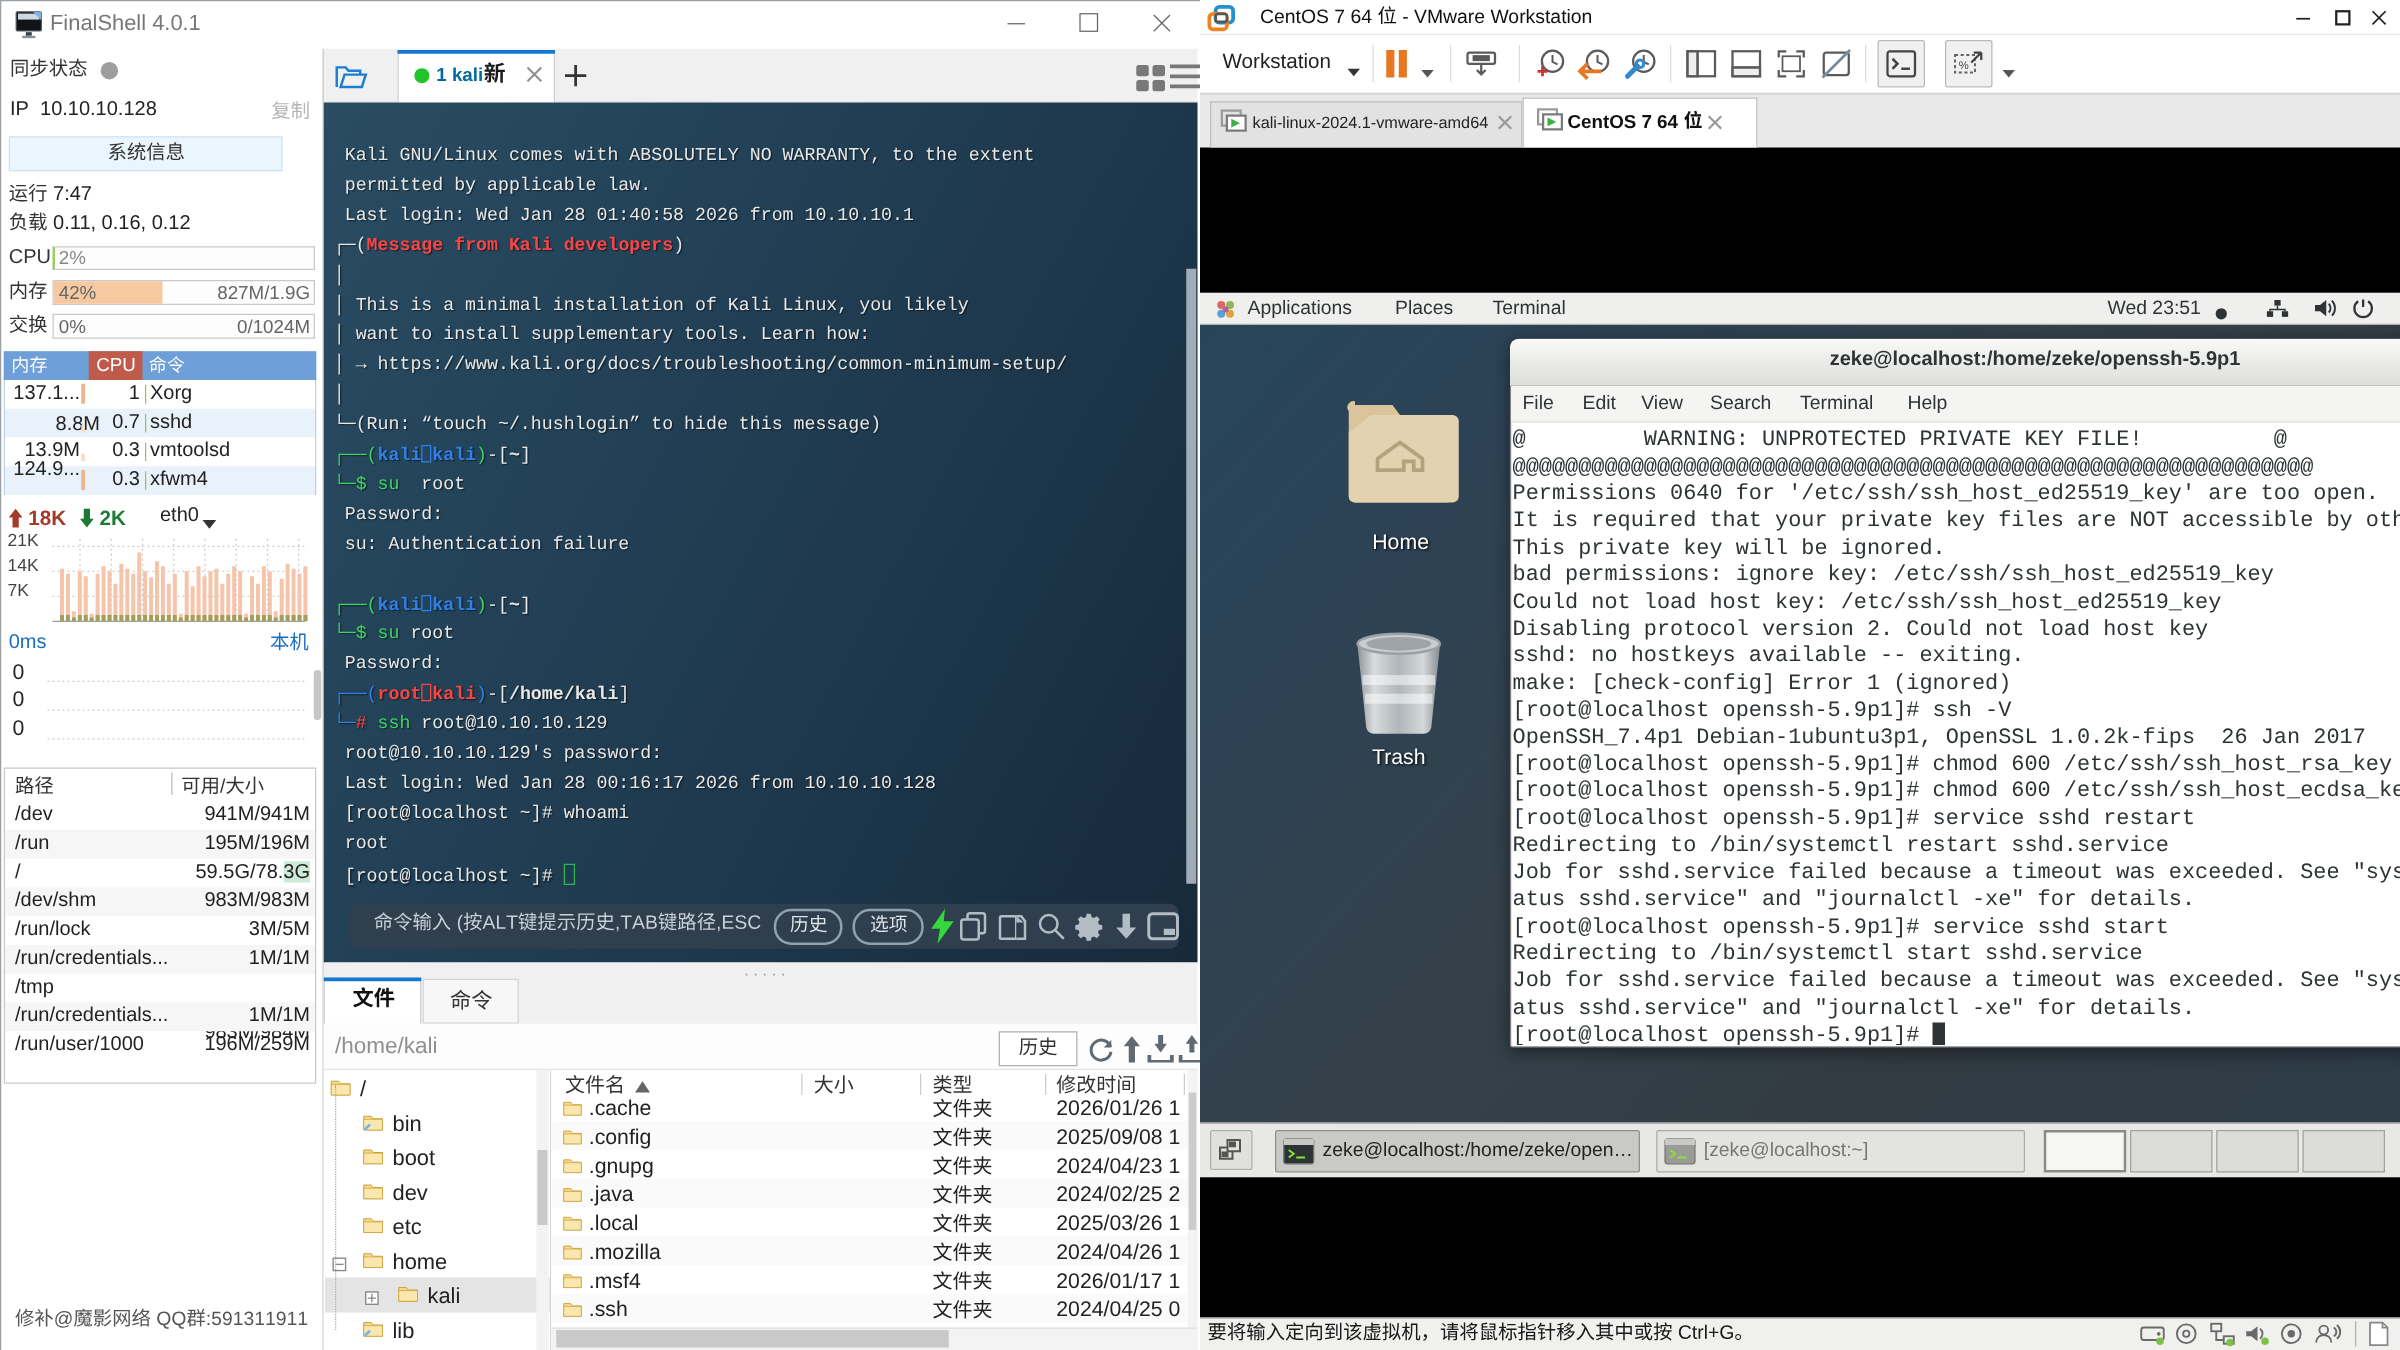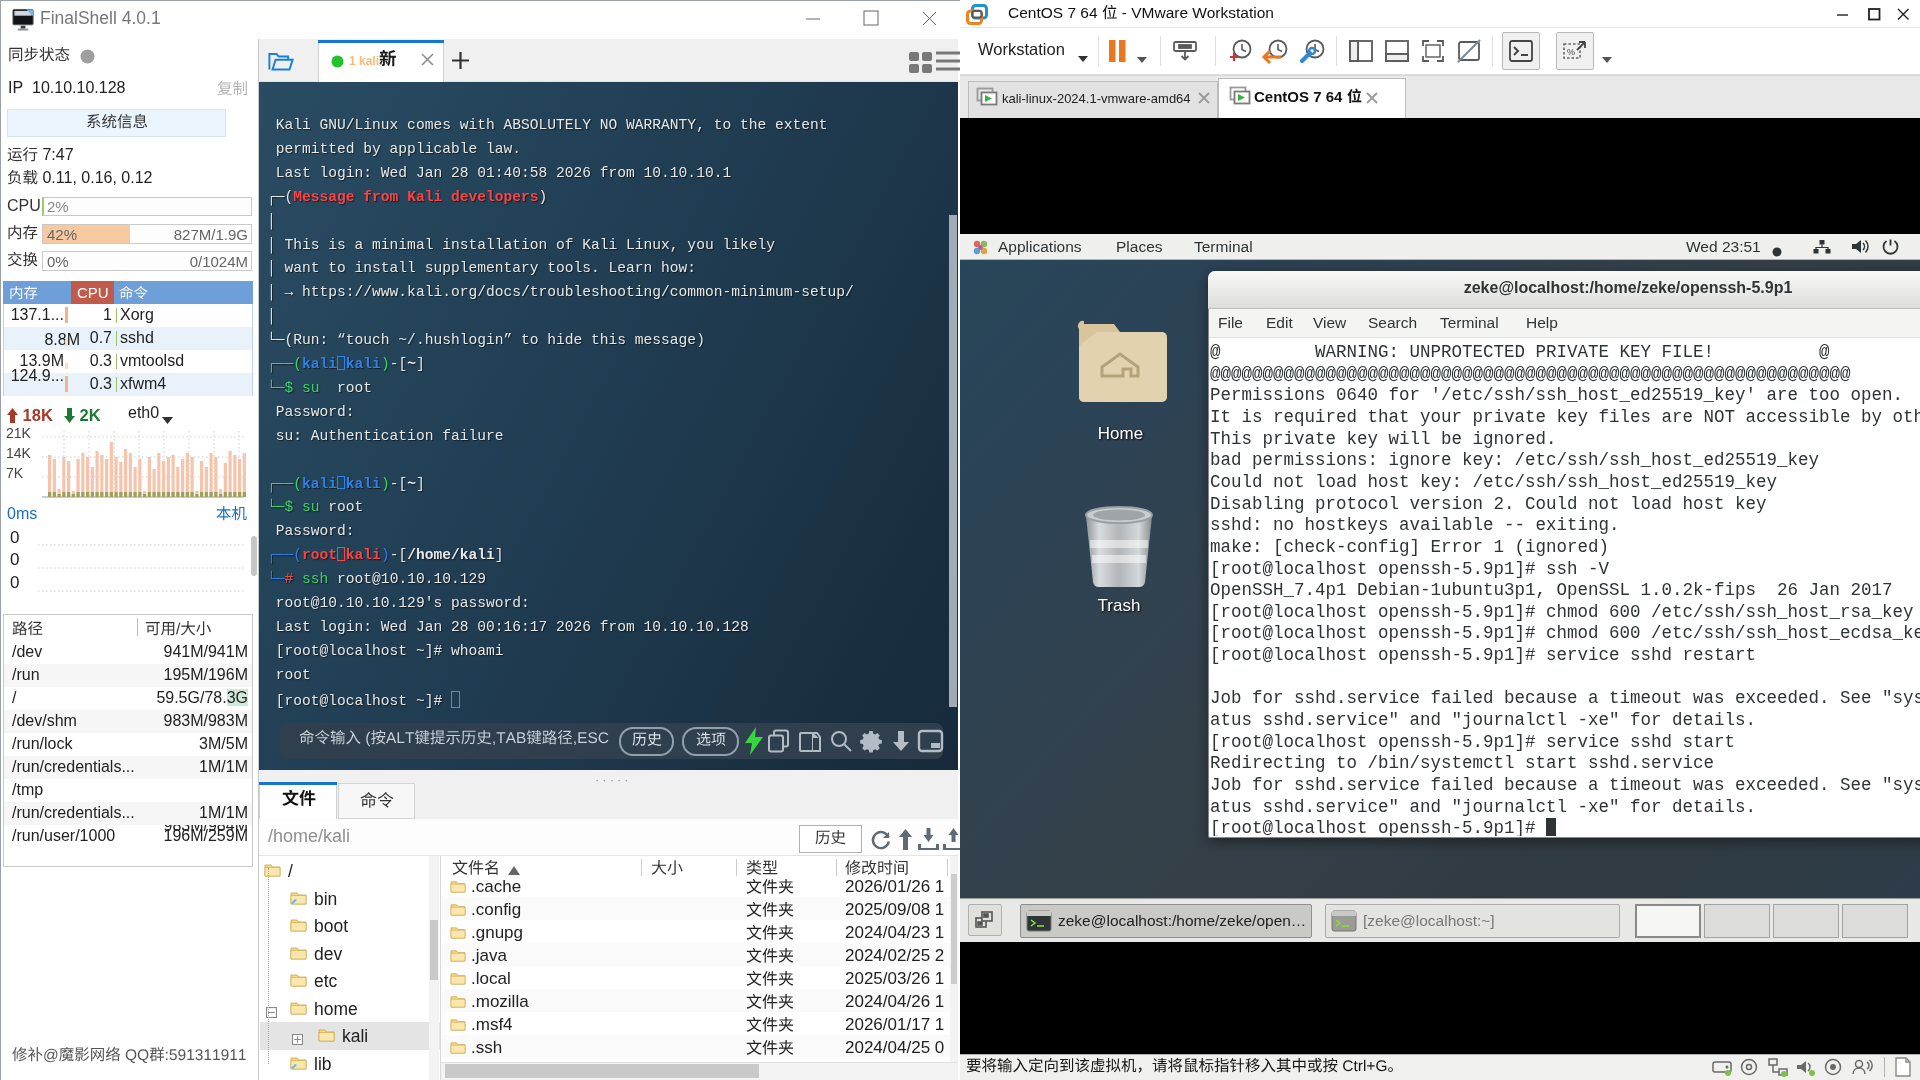--- a/index.html
+++ b/index.html
@@ -394,21 +394,21 @@
 <div class="ab" style="left:258px;top:39px;width:1px;height:1041px;background:#c9c9c9"></div>
 <div class="ab" style="left:266px;top:49px;white-space:nowrap;"><svg width="30" height="25" viewBox="0 0 32 28" fill="none" stroke="#1b7fd4" stroke-width="2.2">
 <path d="M3 23V5.5h8l2.5 3H24v3"></path>
       <path d="M6.5 23l3.5-11h19l-3.5 11z"></path>
     </svg></div>
 <div class="ab" style="left:318px;top:40px;width:126px;height:42px;background:#fff;border-left:1px solid #cfcfcf;border-right:1px solid #cfcfcf"></div>
 <div class="ab" style="left:318px;top:40px;width:126px;height:3px;background:#1577d2"></div>
 <div class="ab" style="left:331px;top:54px;white-space:nowrap;"><svg width="13" height="13">
       <circle cx="6.5" cy="6.5" r="6" fill="#21c32a"></circle>
     </svg></div>
-<div class="ab" style="left:349px;top:49px;white-space:nowrap;"><span style="font-size:12px;font-weight:bold;color:#fdba74">1 kali</span><svg style="vertical-align:-5.6px;" width="17.5" height="21.4" viewBox="0 -905 1000 1225" fill="#1a1a1a">
+<div class="ab" style="left:349px;top:49px;white-space:nowrap;"><span style="font-size:15px;font-weight:bold;color:#0369a1">1 kali</span><svg style="vertical-align:-5.6px;" width="17.5" height="21.4" viewBox="0 -905 1000 1225" fill="#1a1a1a">
       <use href="#gb65b0" x="0"></use>
     </svg></div>
 <div class="ab" style="left:420px;top:52px;white-space:nowrap;"><svg width="15" height="15" stroke="#8e8e8e" stroke-width="1.6">
       <path d="M2 2l11 11M13 2L2 13"></path>
     </svg></div>
 <div class="ab" style="left:452px;top:52px;white-space:nowrap;"><svg width="17" height="17" stroke="#333" stroke-width="2.2">
       <path d="M8.5 0v17M0 8.5h17"></path>
     </svg></div>
 <div class="ab" style="left:908px;top:50px;white-space:nowrap;"><svg width="26" height="24" fill="#787878">
       <rect x="1" y="2" width="10" height="9" rx="2"></rect>
@@ -910,20 +910,21 @@
       <div style="position:absolute;left:0;top:108.2px;white-space:pre">bad permissions: ignore key: /etc/ssh/ssh_host_ed25519_key</div>
       <div style="position:absolute;left:0;top:129.9px;white-space:pre">Could not load host key: /etc/ssh/ssh_host_ed25519_key</div>
       <div style="position:absolute;left:0;top:151.5px;white-space:pre">Disabling protocol version 2. Could not load host key</div>
       <div style="position:absolute;left:0;top:173.2px;white-space:pre">sshd: no hostkeys available -- exiting.</div>
       <div style="position:absolute;left:0;top:194.8px;white-space:pre">make: [check-config] Error 1 (ignored)</div>
       <div style="position:absolute;left:0;top:216.5px;white-space:pre">[root@localhost openssh-5.9p1]# ssh -V</div>
       <div style="position:absolute;left:0;top:238.1px;white-space:pre">OpenSSH_7.4p1 Debian-1ubuntu3p1, OpenSSL 1.0.2k-fips  26 Jan 2017</div>
       <div style="position:absolute;left:0;top:259.8px;white-space:pre">[root@localhost openssh-5.9p1]# chmod 600 /etc/ssh/ssh_host_rsa_key</div>
       <div style="position:absolute;left:0;top:281.4px;white-space:pre">[root@localhost openssh-5.9p1]# chmod 600 /etc/ssh/ssh_host_ecdsa_key</div>
       <div style="position:absolute;left:0;top:303.1px;white-space:pre">[root@localhost openssh-5.9p1]# service sshd restart</div>
+      <div style="position:absolute;left:0;top:324.8px;white-space:pre">Redirecting to /bin/systemctl restart sshd.service</div>
       <div style="position:absolute;left:0;top:346.4px;white-space:pre">Job for sshd.service failed because a timeout was exceeded. See "systemctl st</div>
       <div style="position:absolute;left:0;top:368.0px;white-space:pre">atus sshd.service" and "journalctl -xe" for details.</div>
       <div style="position:absolute;left:0;top:389.7px;white-space:pre">[root@localhost openssh-5.9p1]# service sshd start</div>
       <div style="position:absolute;left:0;top:411.3px;white-space:pre">Redirecting to /bin/systemctl start sshd.service</div>
       <div style="position:absolute;left:0;top:433.0px;white-space:pre">Job for sshd.service failed because a timeout was exceeded. See "systemctl st</div>
       <div style="position:absolute;left:0;top:454.6px;white-space:pre">atus sshd.service" and "journalctl -xe" for details.</div>
       <div style="position:absolute;left:0;top:476.3px;white-space:pre">[root@localhost openssh-5.9p1]# <span style="display:inline-block;width:10px;height:18px;background:#2e3436;vertical-align:-3px"></span></div>
     </div>
     <div class="ab" style="left:0px;top:664px;width:960px;height:44px;background:#e8e8e6;border-top:1px solid #9c9c99"></div>
     <div class="ab" style="left:8px;top:670px;width:34px;height:32px;background:#e0e0dd;border:1px solid #b0b0ad;border-radius:2px"></div>

